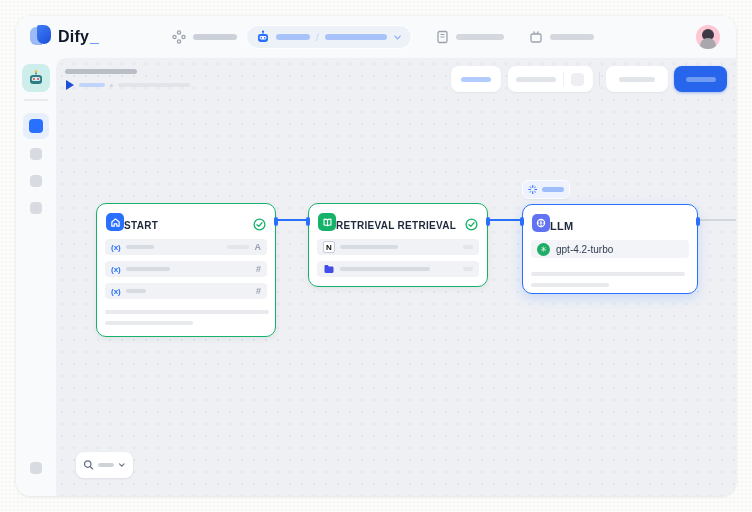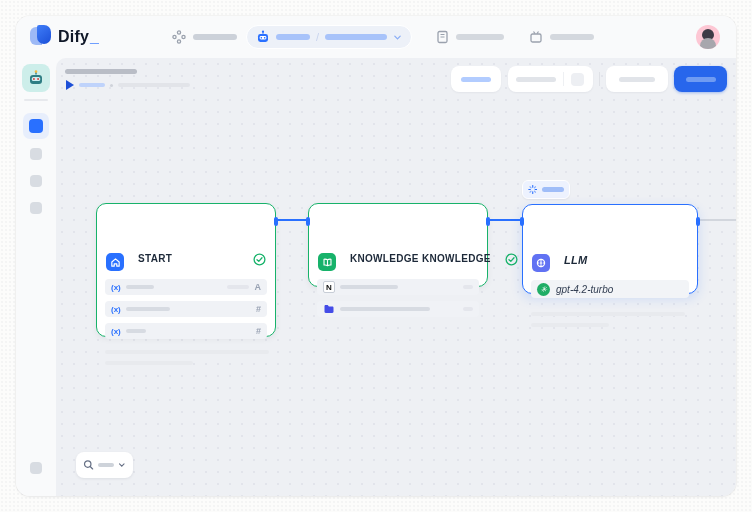--- a/index.html
+++ b/index.html
@@ -56,22 +56,22 @@
   .title-bar { position:absolute; left:9px; top:11px; width:72px; height:5px; border-radius:3px; background:#b9bdc6; }
   .run-row { position:absolute; left:10px; top:22px; display:flex; align-items:center; gap:5px; }
   .play-tri { width:0; height:0; border-left:8px solid #1d4fd7; border-top:5px solid transparent; border-bottom:5px solid transparent; }
   
   .tbtn { position:absolute; top:8px; height:26px; background:#fff; border-radius:8px;
     box-shadow:0 1px 2px rgba(16,24,40,.05); display:flex; align-items:center; justify-content:center; cursor:pointer; }
   .tb-divider { position:absolute; top:14px; width:1px; height:14px; background:#dfe1e6; }
   
   .node { position:absolute; background:#fff; border-radius:10px; cursor:pointer; }
   .node.green { border:1.5px solid #17b26a; box-shadow:0 2px 6px rgba(16,24,40,.06); }
-  .node.blue  { border:1.5px solid #2970ff; box-shadow:0 4px 12px rgba(41,112,255,.18);font-style:italic; }
-  .node-header { display:flex; align-items:flex-start; padding:9px 9px 6px 9px; gap:14px;margin-top:40px; }
+  .node.blue  { border:1.5px solid #2970ff; box-shadow:0 4px 12px rgba(41,112,255,.18); }
+  .node-header { display:flex; align-items:flex-end; padding:9px 9px 6px 9px; gap:0; }
   .node-icon { width:18px; height:18px; border-radius:5px; display:flex; align-items:center; justify-content:center; flex:none; }
   .node-title { font-size:10px; font-weight:700; color:#1d2939; letter-spacing:.3px; white-space:nowrap; }
   .node-check { margin-left:auto; display:flex; }
   .node-body { padding:2px 8px 0 8px; }
   .vrow { height:16px; margin-bottom:6px; background:#f0f2f6; border-radius:4px; display:flex; align-items:center; padding:0 6px; }
   .vrow-llm { height:18px; }
   .var-x { color:#2970ff; font-size:8px; font-weight:700; flex:none; }
   .row-bar { height:4px; border-radius:2px; background:#d7dbe2; margin-left:5px; flex:none; }
   .row-spacer { flex:1; }
   .type-glyph { color:#98a2b3; font-size:9px; font-weight:700; flex:none; }
@@ -257,21 +257,21 @@
       <div class="node green" style="left:252px;top:145px;width:180px;height:84px;">
         <div class="handle" style="left:-3px;top:13px;"></div>
         <div class="handle" style="right:-3px;top:13px;"></div>
         <div class="node-header">
           <div class="node-icon" style="background:#17b26a;">
             <svg width="11" height="11" viewBox="0 0 12 12">
               <path d="M6 3.2C5 2.4 3.6 2.2 2.2 2.4v6.4C3.6 8.6 5 8.8 6 9.6c1-.8 2.4-1 3.8-.8V2.4C8.4 2.2 7 2.4 6 3.2z" fill="none" stroke="#fff" stroke-width="1.2" stroke-linejoin="round"></path>
               <line x1="6" y1="3.4" x2="6" y2="9.4" stroke="#fff" stroke-width="1.2"></line>
             </svg>
           </div>
-          <span class="node-title">KNOWLEDGE KNOWLEDGE</span>
+          <span class="node-title">RETRIEVAL RETRIEVAL</span>
           <span class="node-check">
             <svg width="13" height="13" viewBox="0 0 13 13">
               <circle cx="6.5" cy="6.5" r="5.4" fill="none" stroke="#17b26a" stroke-width="1.3"></circle>
               <polyline points="4,6.7 5.8,8.4 9,4.8" fill="none" stroke="#17b26a" stroke-width="1.3" stroke-linecap="round" stroke-linejoin="round"></polyline>
             </svg>
           </span>
         </div>
         <div class="node-body">
           <div class="vrow">
             <span class="notion-ic">N</span>

